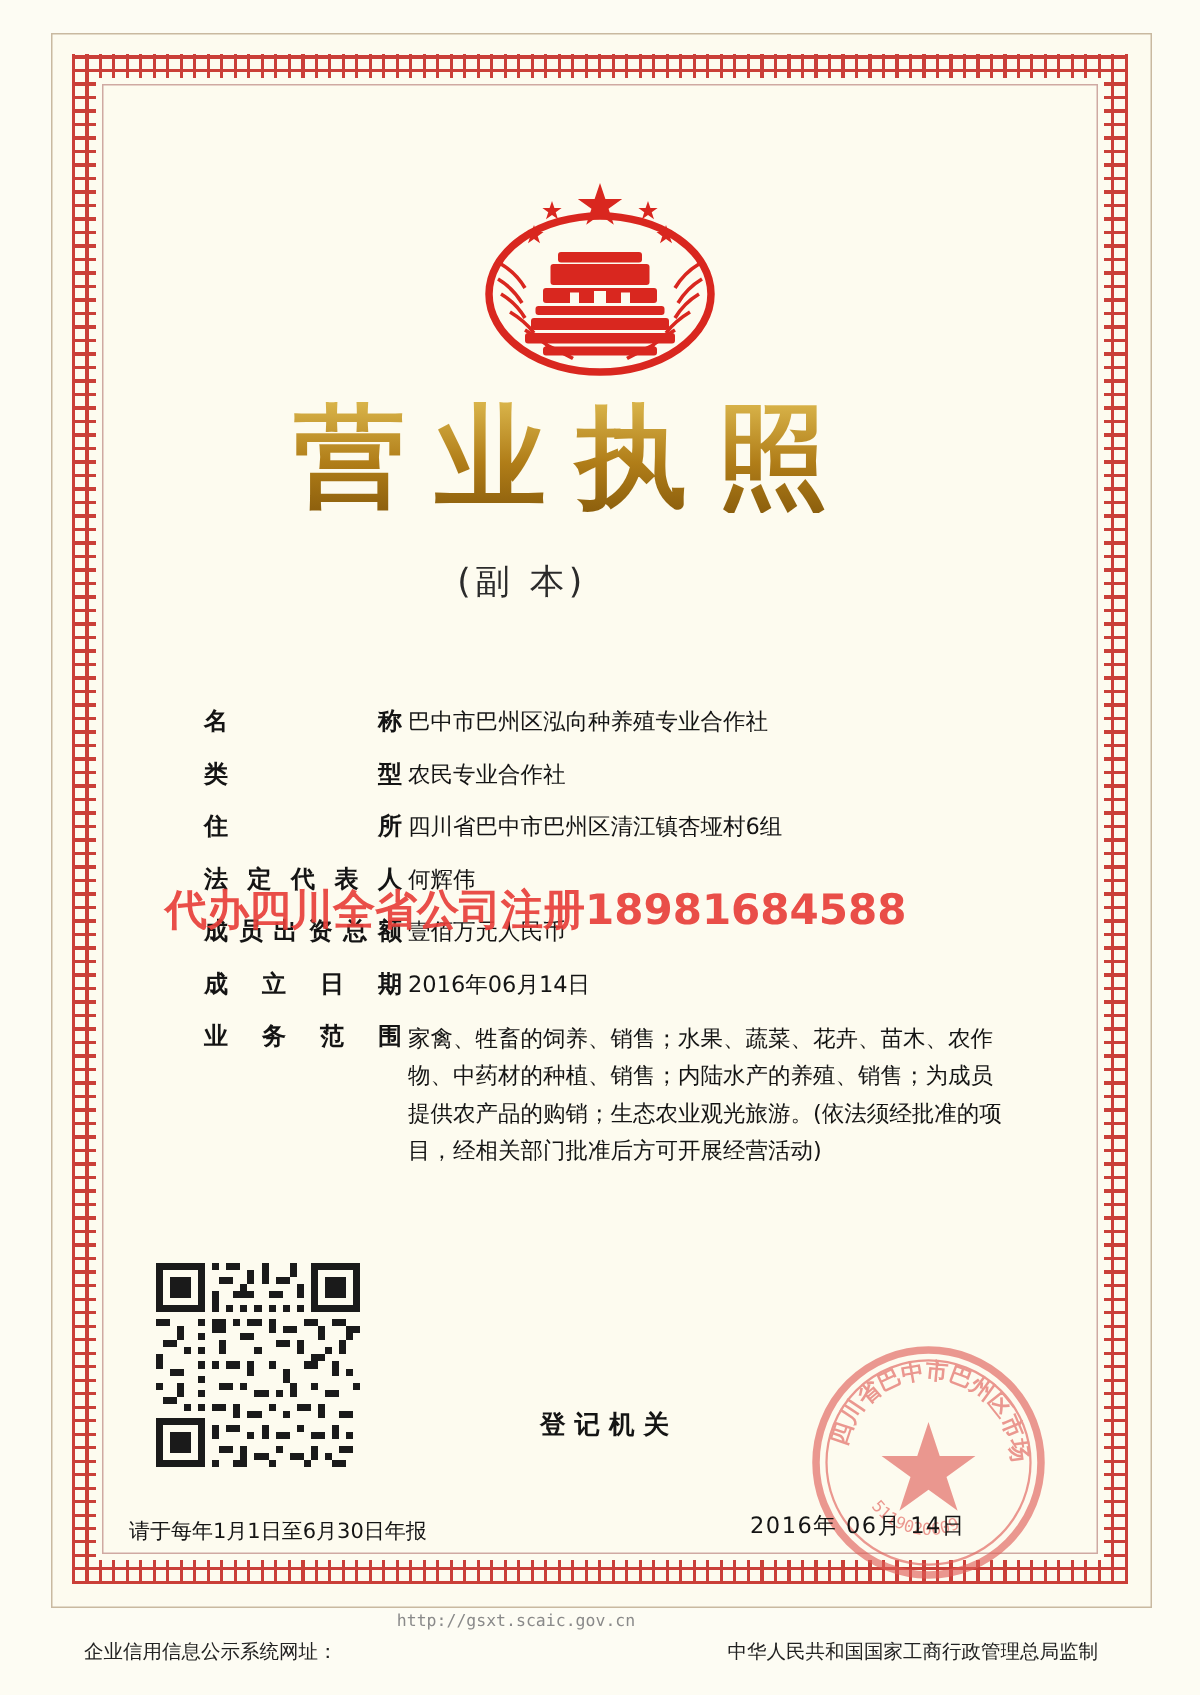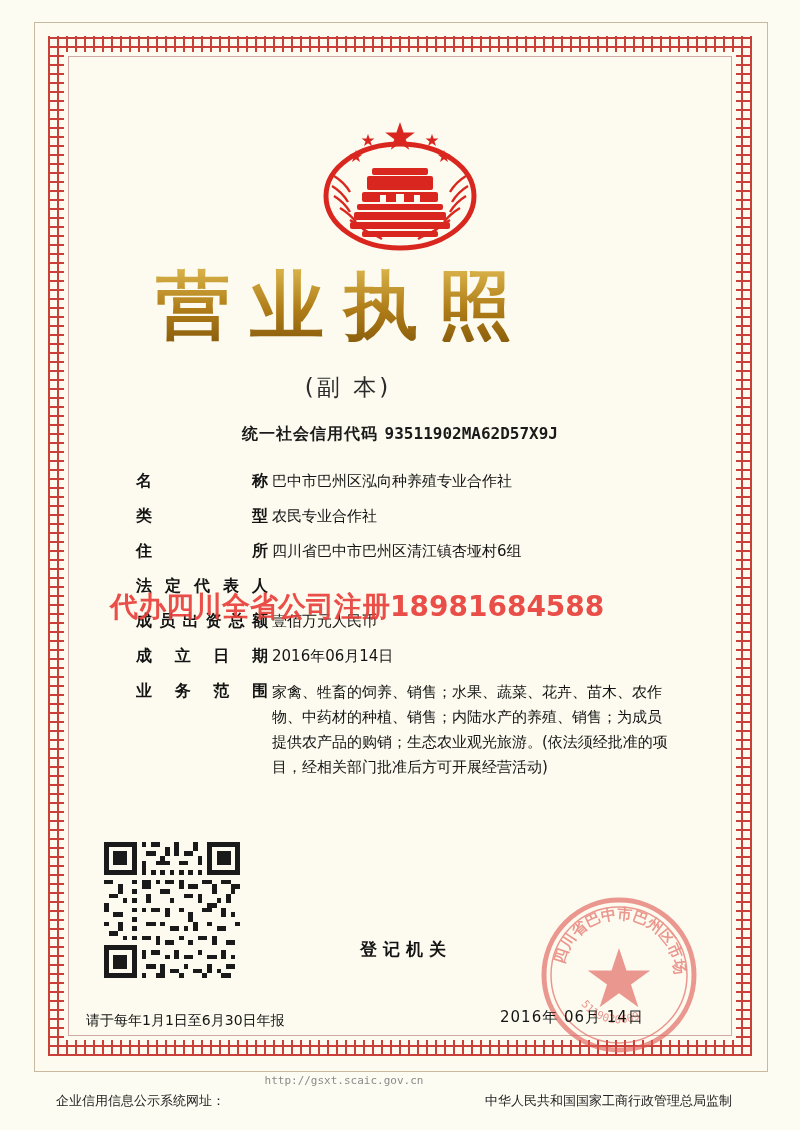--- a/index.html
+++ b/index.html
@@ -93,20 +93,21 @@
     font-size: 74px;
     font-weight: bold;
     letter-spacing: 20px;
     text-indent: 20px;
     color: #b8860b;
     background: linear-gradient(180deg, #d9b44a 0%, #b07d18 55%, #8c5f0d 100%);
     -webkit-background-clip: text;
     background-clip: text;
     -webkit-text-fill-color: transparent;
     line-height: 1;
+    padding-left: 40px;
   }
   .subtitle {
     position: absolute;
     top: 372px;
     left: 0;
     width: 696px;
     text-align: center;
     font-family: "DejaVu Sans", "Liberation Sans", sans-serif;
     font-size: 23px;
     color: #2b2b2b;
@@ -310,40 +311,37 @@
           <polygon points="122,30 123.6,34.6 128.4,34.6 124.5,37.5 126,42.1 122,39.3 118,42.1 119.5,37.5 115.6,34.6 120.4,34.6"></polygon>
           <polygon points="134,46 135.6,50.6 140.4,50.6 136.5,53.5 138,58.1 134,55.3 130,58.1 131.5,53.5 127.6,50.6 132.4,50.6"></polygon>
         </g>
       </g>
     </svg>
   </div>
 
   <div class="title">营业执照</div>
   <div class="subtitle">(副  本)</div>
 
-  <div class="credit-code">
-    <span>统一社会信用代码</span>
-    <span class="code-val">93511902MA62D57X9J</span>
-  </div>
 
   <div class="fields">
     <div class="field-row">
       <div class="field-label">名称</div>
       <div class="field-value">巴中市巴州区泓向种养殖专业合作社</div>
     </div>
     <div class="field-row">
       <div class="field-label">类型</div>
       <div class="field-value">农民专业合作社</div>
     </div>
     <div class="field-row">
       <div class="field-label">住所</div>
       <div class="field-value">四川省巴中市巴州区清江镇杏垭村6组</div>
     </div>
     <div class="field-row">
       <div class="field-label">法定代表人</div>
+      <div class="field-value">何辉伟</div>
     </div>
     <div class="field-row">
       <div class="field-label">成员出资总额</div>
       <div class="field-value">壹佰万元人民币</div>
     </div>
     <div class="field-row">
       <div class="field-label">成立日期</div>
       <div class="field-value">2016年06月14日</div>
     </div>
     <div class="field-row">

